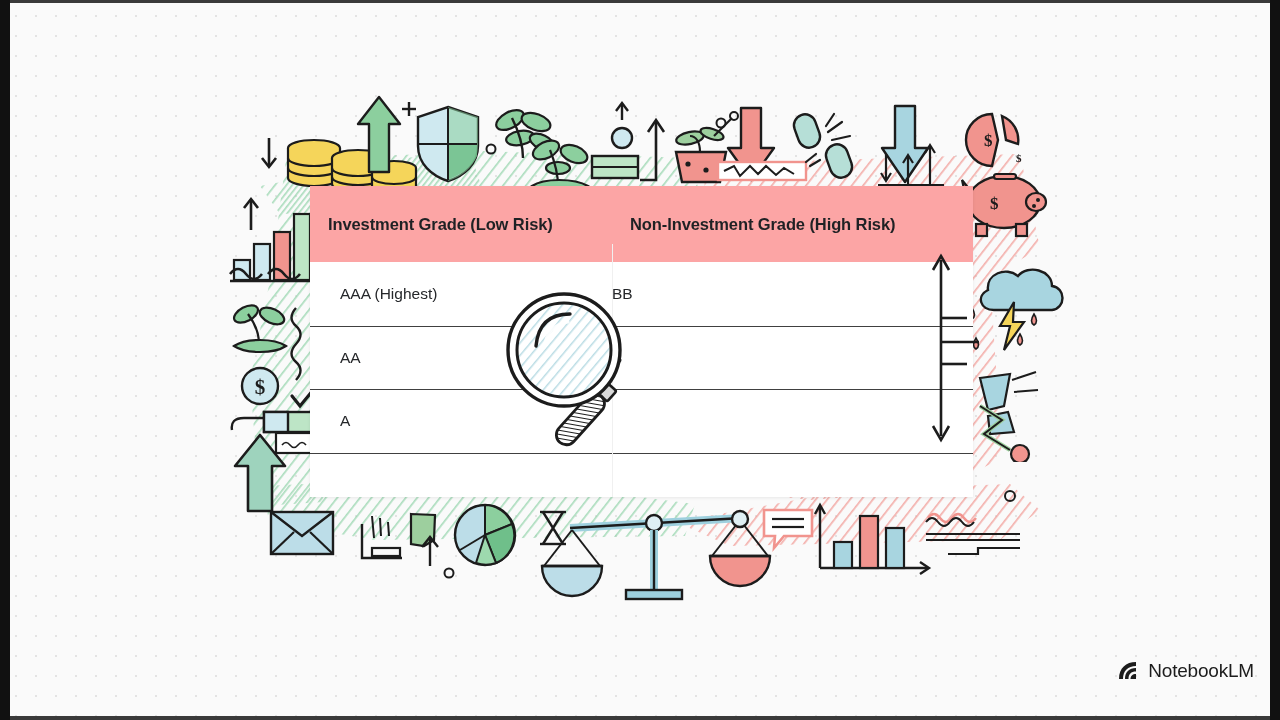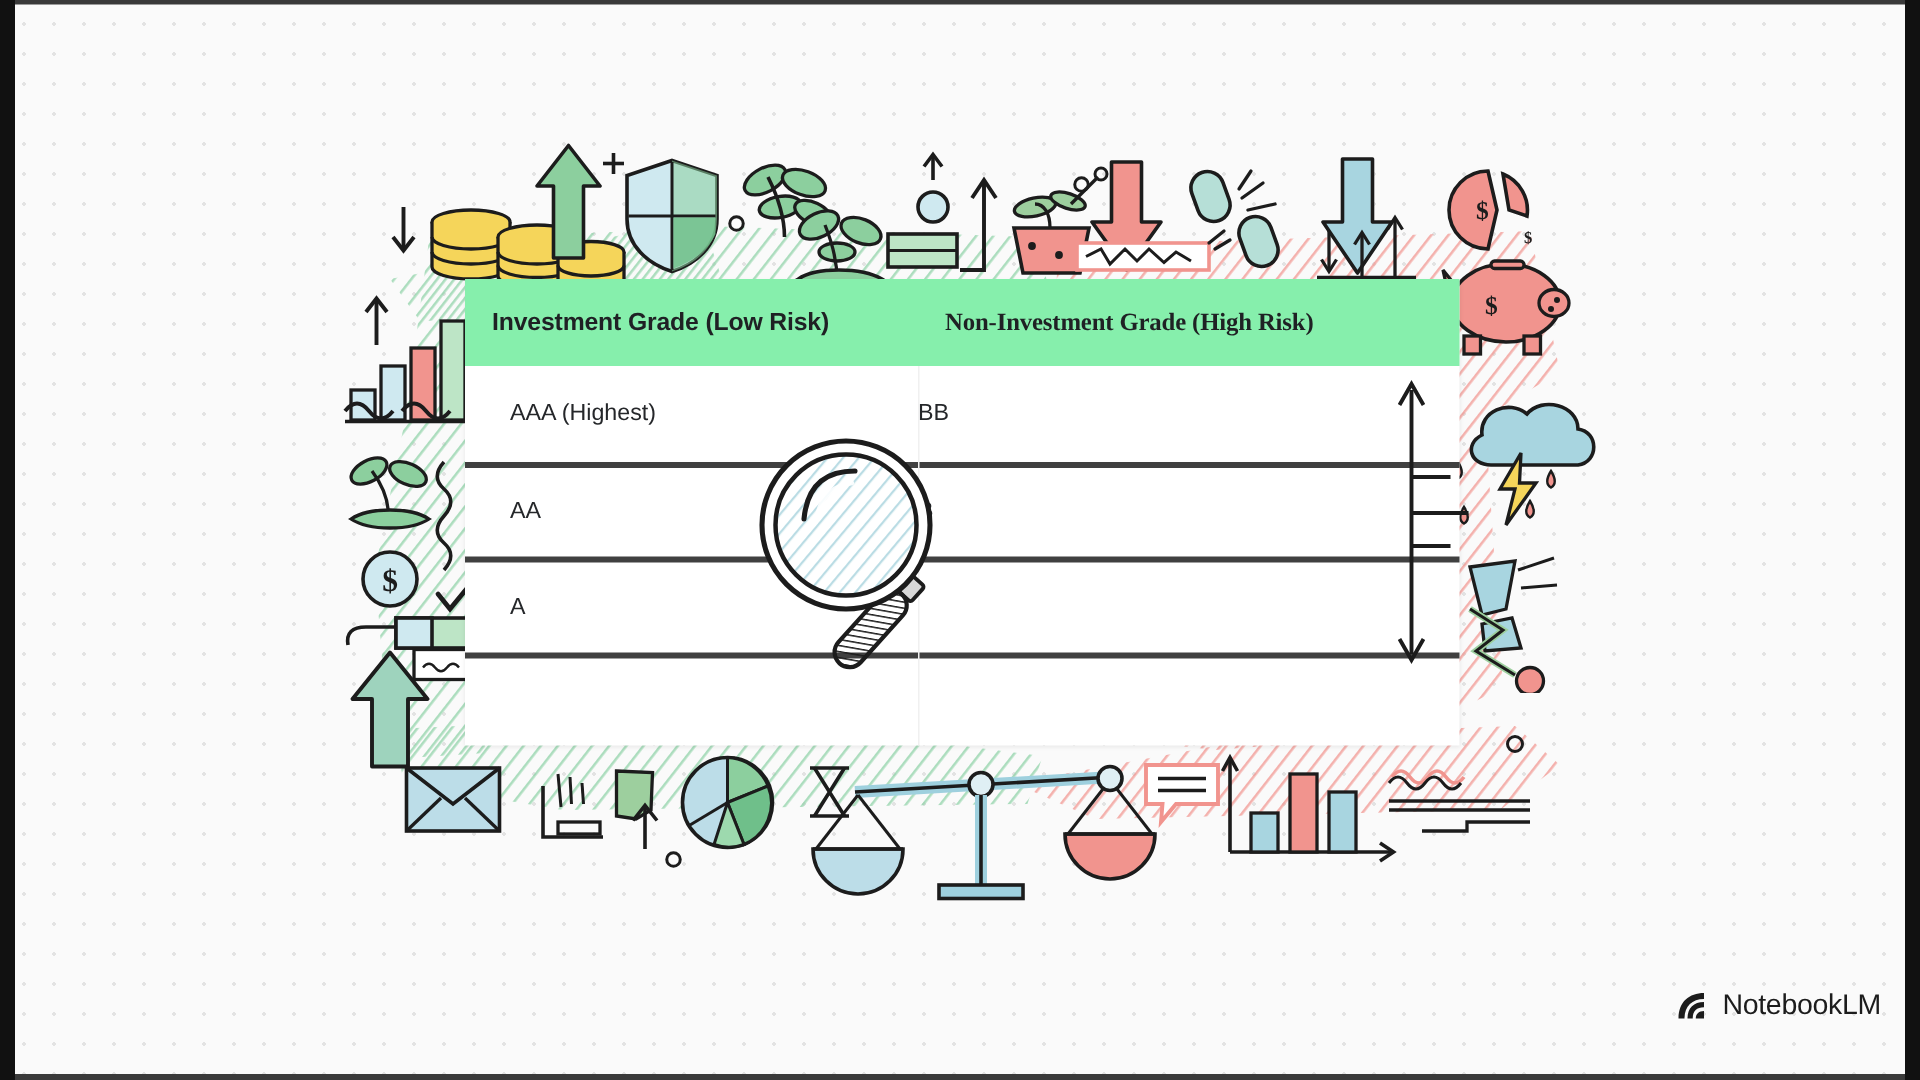--- a/index.html
+++ b/index.html
@@ -31,30 +31,30 @@
   
   .wash { position:absolute; z-index:2; }
 
   
   #card {
     position:absolute; left:310px; top:186px; width:663px; height:311px;
     z-index:20; background:#ffffff;
     box-shadow:0 1px 3px rgba(0,0,0,.08);
   }
   #card-header {
-    height:58px; background:#86efac; display:flex; align-items:center;
+    height:76px; background:#fca5a5; display:flex; align-items:center;
   }
   .hcell {
     font-size:16.5px; font-weight:bold; color:#1f2124; letter-spacing:-0.1px;
   }
   .hcell.left  { width:302px; padding-left:18px; }
-  .hcell.right { flex:1; padding-left:18px;font-family:Liberation Serif, serif; }
+  .hcell.right { flex:1; padding-left:18px; }
 
   .trow { display:flex; height:63.5px; align-items:center; }
-  .trow + .trow { border-top:4px solid #404040; }
+  .trow + .trow { border-top:1px solid #404040; }
   .cell { font-size:15.5px; color:#25272a; }
   .cell.left  { width:302px; padding-left:30px; }
   .cell.right { flex:1; }
   #col-div {
     position:absolute; left:302px; top:58px; width:1px; height:253px;
     background:#f0f0f0;
   }
 
   
   #magnifier { position:absolute; left:492px; top:288px; z-index:34; }

